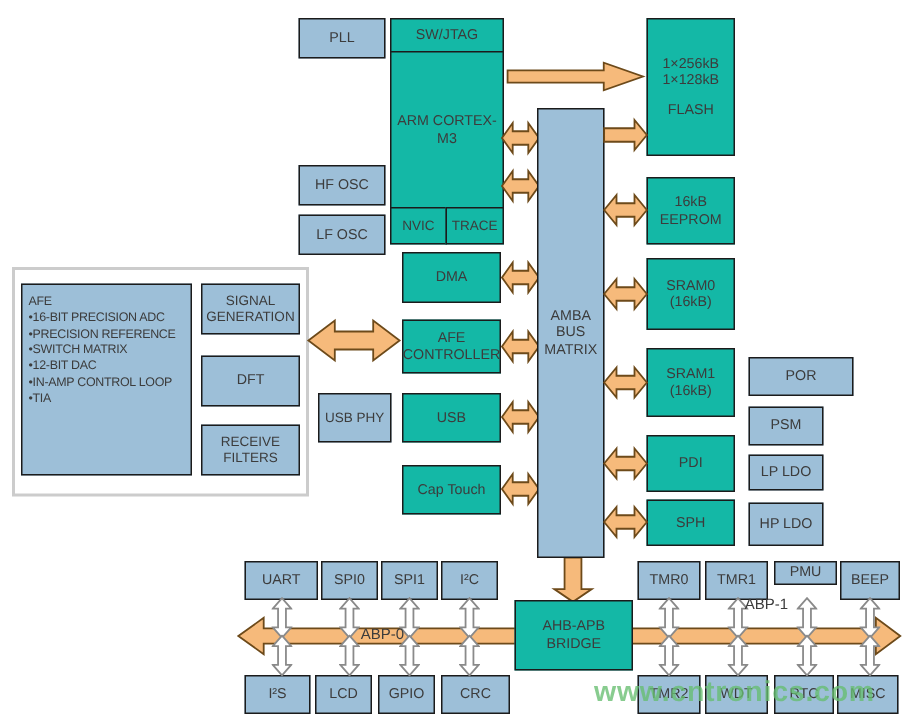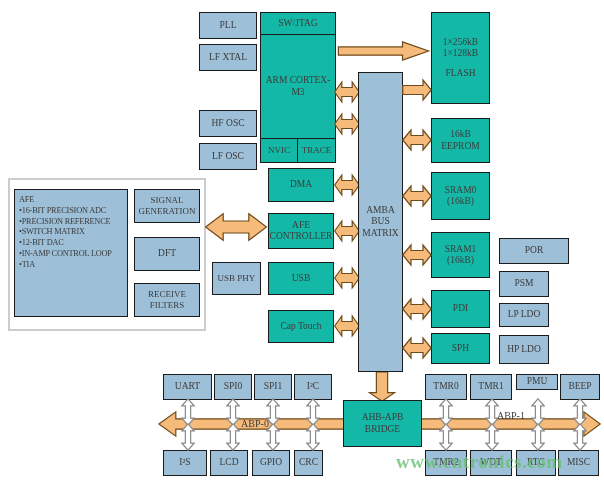--- a/index.html
+++ b/index.html
@@ -1,25 +1,25 @@
 <!DOCTYPE html>
 <html><head>
 <meta charset="utf-8">
 <style>
   html,body{margin:0;padding:0;background:#fff;}
   #stage{position:relative;width:604px;height:481px;background:#fff;overflow:hidden;
-         font-family:Liberation Serif, serif;color:#3c3c3c;}
+         font-family:Liberation Sans, sans-serif;color:#3c3c3c;}
   .b{position:absolute;box-sizing:border-box;border:1px solid #1b1b1b;
      display:flex;flex-direction:column;align-items:center;justify-content:center;
      text-align:center;font-size:9.5px;line-height:1.18;padding:1px;}
   .blue{background:#9dbfd8;}
   .green{background:#14b8a6;}
   .group{position:absolute;box-sizing:border-box;border:2px solid #cccccc;background:#ffffff;}
   .afe-main{align-items:flex-start;justify-content:flex-start;text-align:left;
-            font-size:8.3px;line-height:1.3;padding:5px 14px 2px 4px;letter-spacing:-0.2px;}
+            font-size:8.3px;line-height:1.3;padding:5px 3px 2px 4px;letter-spacing:-0.2px;}
   .arr{position:absolute;}
   .arr svg{display:block;width:100%;height:100%;}
   .orange path,.orange use{fill:#f6ba7b;stroke:#6d4a1a;stroke-width:1.2;}
   .white-arr path,.white-arr use{fill:#ffffff;stroke:#8a8a8a;stroke-width:1.2;}
   .bar-label{position:absolute;font-size:10px;color:#3c3c3c;text-align:center;z-index:5;}
   .flash-gap{height:9px;}
   .watermark{position:absolute;left:396px;top:451px;width:210px;font-size:19px;font-weight:700;
              color:rgba(102,190,112,0.78);letter-spacing:0.5px;z-index:9;white-space:nowrap;}
   .z2{z-index:2;} .z3{z-index:3;} .z4{z-index:4;}
 </style>
@@ -35,23 +35,20 @@
       <path id="p-down" vector-effect="non-scaling-stroke" d="M7.5,1 L16.5,1 L16.5,28 L22,28 L12,39 L2,28 L7.5,28 Z"></path>
       <path id="p-vdbl" vector-effect="non-scaling-stroke" d="M8,1 L15,10 L11,10 L11,26 L15,26 L8,35 L1,26 L5,26 L5,10 L1,10 Z"></path>
       <path id="p-barL" vector-effect="non-scaling-stroke" d="M2,15 L20,2 L20,9.5 L200,9.5 L200,20.5 L20,20.5 L20,28 Z"></path>
       <path id="p-barR" vector-effect="non-scaling-stroke" d="M198,15 L180,2 L180,9.5 L0,9.5 L0,20.5 L180,20.5 L180,28 Z"></path>
     </defs>
   </svg>
 
   <div class="b blue" style="left:199px;top:12px;width:58px;height:27px">
       <span>PLL</span>
     </div>
-  <div class="b blue" style="left:199px;top:44px;width:58px;height:27px">
-      <span>LF XTAL</span>
-    </div>
   <div class="b blue" style="left:199px;top:110px;width:58px;height:27px">
       <span>HF OSC</span>
     </div>
   <div class="b blue" style="left:199px;top:143px;width:58px;height:27px">
       <span>LF OSC</span>
     </div>
 
   <div class="b green" style="left:260px;top:12px;width:76px;height:23px">
       <span>SW/JTAG</span>
     </div>
@@ -223,21 +220,21 @@
       <svg viewBox="0 0 200 30" preserveAspectRatio="none">
         <use href="#p-barL"></use>
       </svg>
     </div>
   <div class="arr orange z2" style="left:421px;top:410px;width:181px;height:28px">
       <svg viewBox="0 0 200 30" preserveAspectRatio="none">
         <use href="#p-barR"></use>
       </svg>
     </div>
   <div class="bar-label" style="left:175px;top:418px;width:160px">ABP-0</div>
-  <div class="bar-label" style="left:431px;top:410px;width:160px">ABP-1</div>
+  <div class="bar-label" style="left:431px;top:398px;width:160px">ABP-1</div>
 
   <div class="b green z4" style="left:343px;top:400px;width:79px;height:47px">
       <span>AHB-APB BRIDGE</span>
     </div>
 
   <div class="b blue" style="left:163px;top:374px;width:49px;height:26px">
       <span>UART</span>
     </div>
   <div class="b blue" style="left:214px;top:374px;width:38px;height:26px">
       <span>SPI0</span>
@@ -250,21 +247,21 @@
     </div>
   <div class="b blue" style="left:163px;top:450px;width:44px;height:26px">
       <span>I²S</span>
     </div>
   <div class="b blue" style="left:210px;top:450px;width:38px;height:26px">
       <span>LCD</span>
     </div>
   <div class="b blue" style="left:252px;top:450px;width:38px;height:26px">
       <span>GPIO</span>
     </div>
-  <div class="b blue" style="left:294px;top:450px;width:29px;height:26px">
+  <div class="b blue" style="left:294px;top:450px;width:46px;height:26px">
       <span>CRC</span>
     </div>
 
   <div class="b blue" style="left:425px;top:374px;width:42px;height:26px">
       <span>TMR0</span>
     </div>
   <div class="b blue" style="left:470px;top:374px;width:42px;height:26px">
       <span>TMR1</span>
     </div>
   <div class="b blue" style="left:516px;top:374px;width:42px;height:16px">

